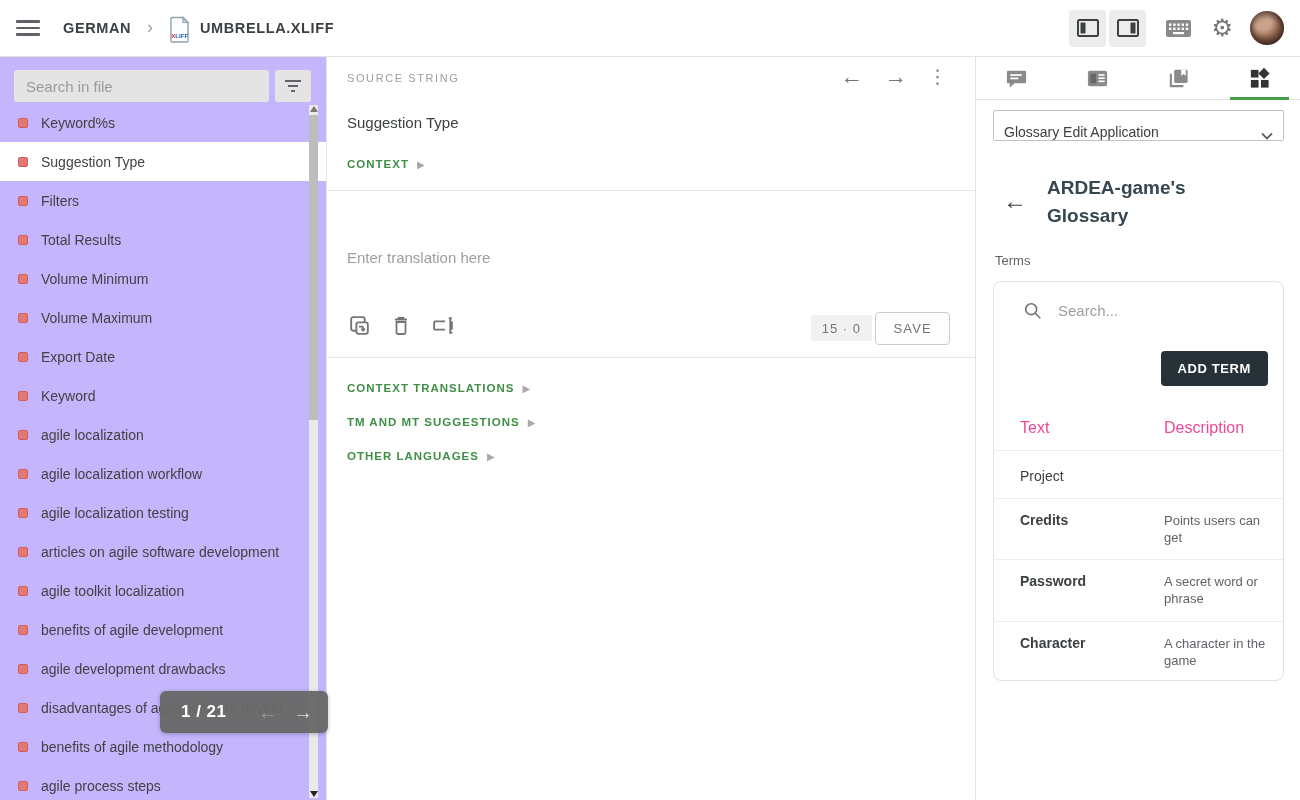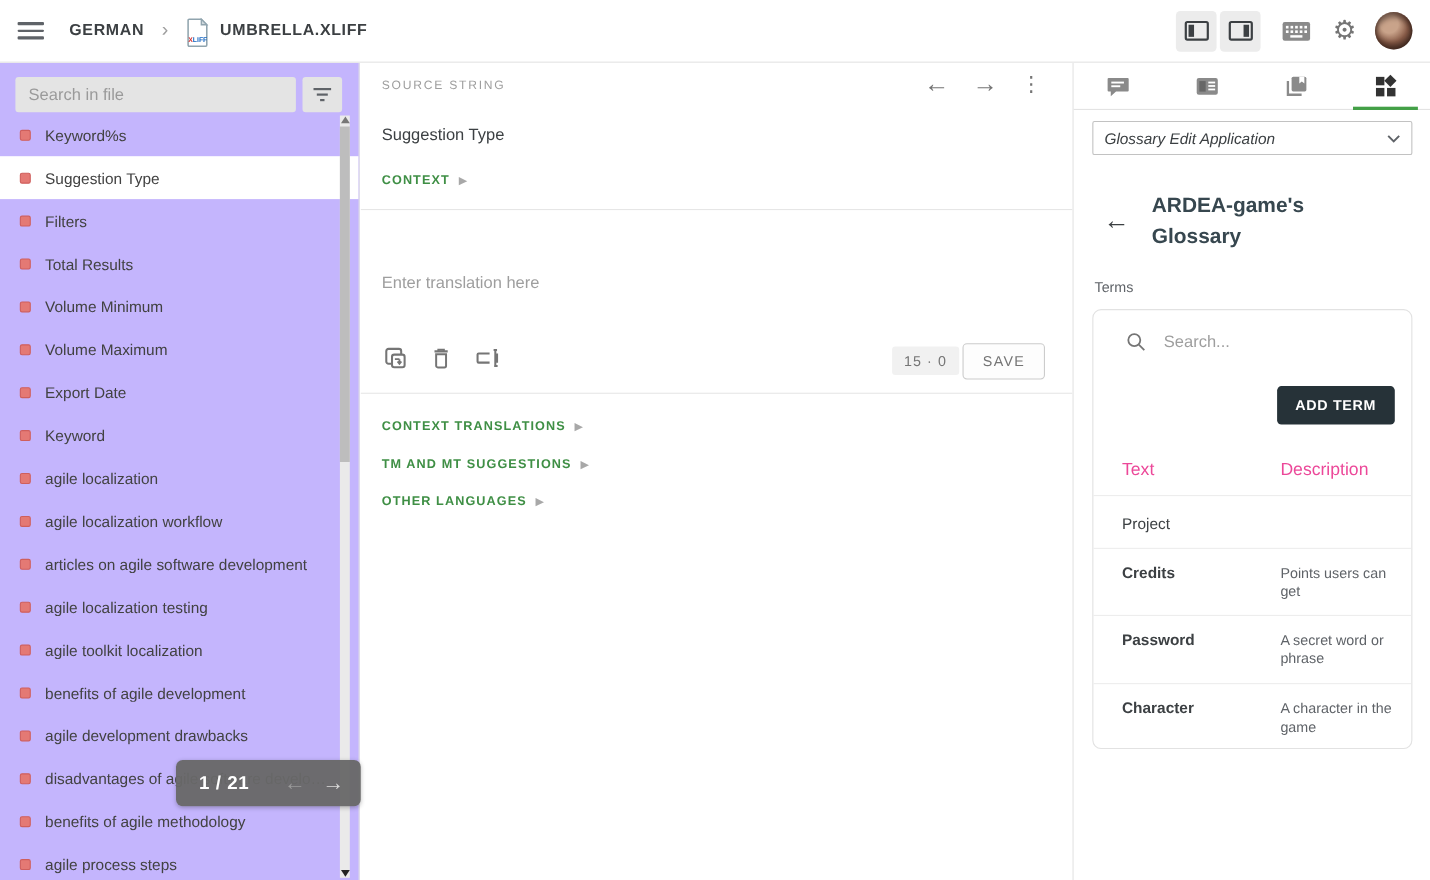--- a/index.html
+++ b/index.html
@@ -86,22 +86,22 @@
   
   .rpanel { position:absolute; left:975px; top:57px; width:325px; bottom:0; background:#fff;
     border-left:1px solid #e3e3e3; }
   .tabs { position:absolute; left:0; right:0; top:0; height:43px; display:flex;
     border-bottom:1px solid #e3e3e3; }
   .tab { flex:1; display:flex; align-items:center; justify-content:center; cursor:pointer;
     position:relative; }
   .tab.active::after { content:""; position:absolute; left:11px; right:11px; bottom:-1px;
     height:3px; background:var(--accent,#43a047); }
   .dropdown { position:absolute; left:17px; right:16px; top:53px; height:31px;
-    border:1px solid #c2c2c2; border-radius:2px; display:flex; align-items:center;
-    padding:0 10px; cursor:pointer; background:#fff;font-style:italic; }
+    border:1px solid #c2c2c2; border-radius:2px; display:flex; align-items:flex-end;
+    padding:0 10px; cursor:pointer; background:#fff; }
   .dropdown-label { font-size:14px; color:#3c4043; }
   .dropdown svg { margin-left:auto; }
   .back-arrow { position:absolute; left:27px; top:130px; font-size:24px; color:#3c4043; cursor:pointer; }
   .gloss-title { position:absolute; left:71px; top:117px; width:170px; font-size:19px;
     line-height:28px; font-weight:600; color:#37474f; }
   .terms-label { position:absolute; left:19px; top:196px; font-size:13px; color:#5f6368; }
   .gloss-card { position:absolute; left:17px; right:16px; top:224px; height:400px;
     border:1px solid #e2e2e2; border-radius:8px; background:#fff; }
   .gsearch-icon { position:absolute; left:29px; top:19px; }
   .gsearch { position:absolute; left:64px; top:14px; width:180px; height:28px; border:none;
@@ -222,25 +222,25 @@
       <div class="seg-item">
         <span class="bullet"></span>
         <span class="seg-label">agile localization</span>
       </div>
       <div class="seg-item">
         <span class="bullet"></span>
         <span class="seg-label">agile localization workflow</span>
       </div>
       <div class="seg-item">
         <span class="bullet"></span>
+        <span class="seg-label">agile localization testing</span>
+      </div>
+      <div class="seg-item">
+        <span class="bullet"></span>
         <span class="seg-label">articles on agile software development</span>
-      </div>
-      <div class="seg-item">
-        <span class="bullet"></span>
-        <span class="seg-label">agile localization testing</span>
       </div>
       <div class="seg-item">
         <span class="bullet"></span>
         <span class="seg-label">agile toolkit localization</span>
       </div>
       <div class="seg-item">
         <span class="bullet"></span>
         <span class="seg-label">benefits of agile development</span>
       </div>
       <div class="seg-item">

